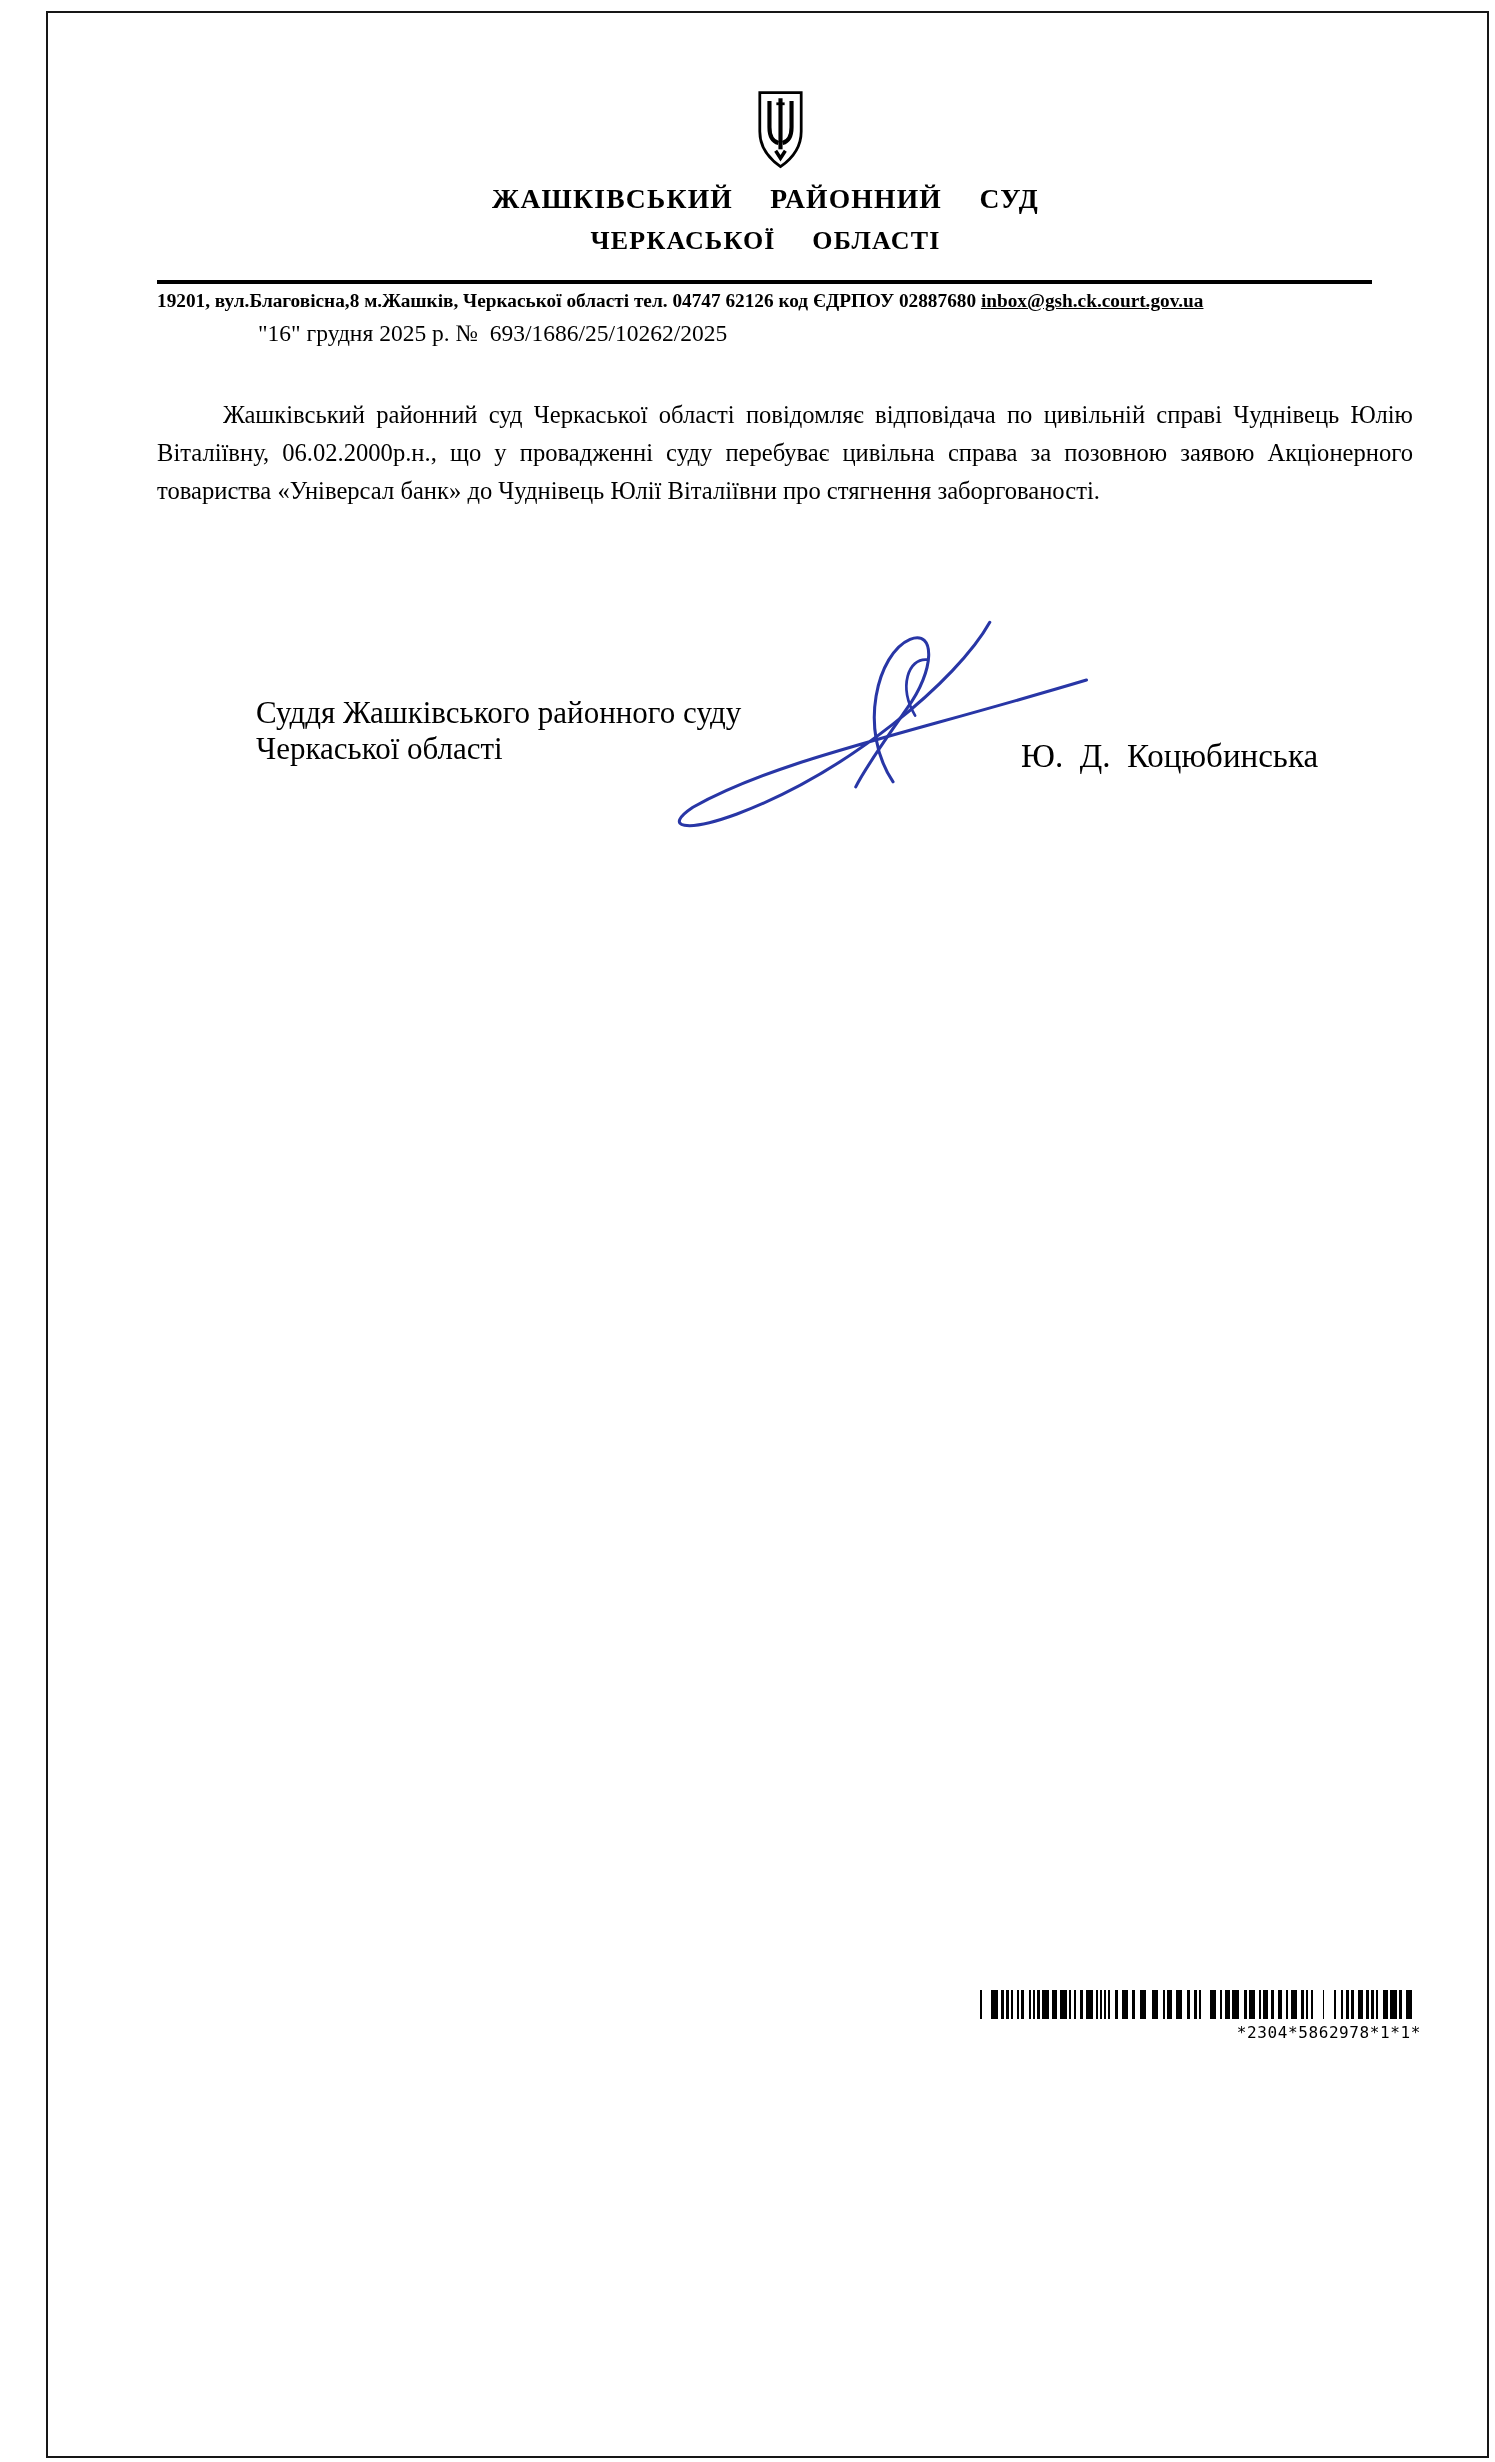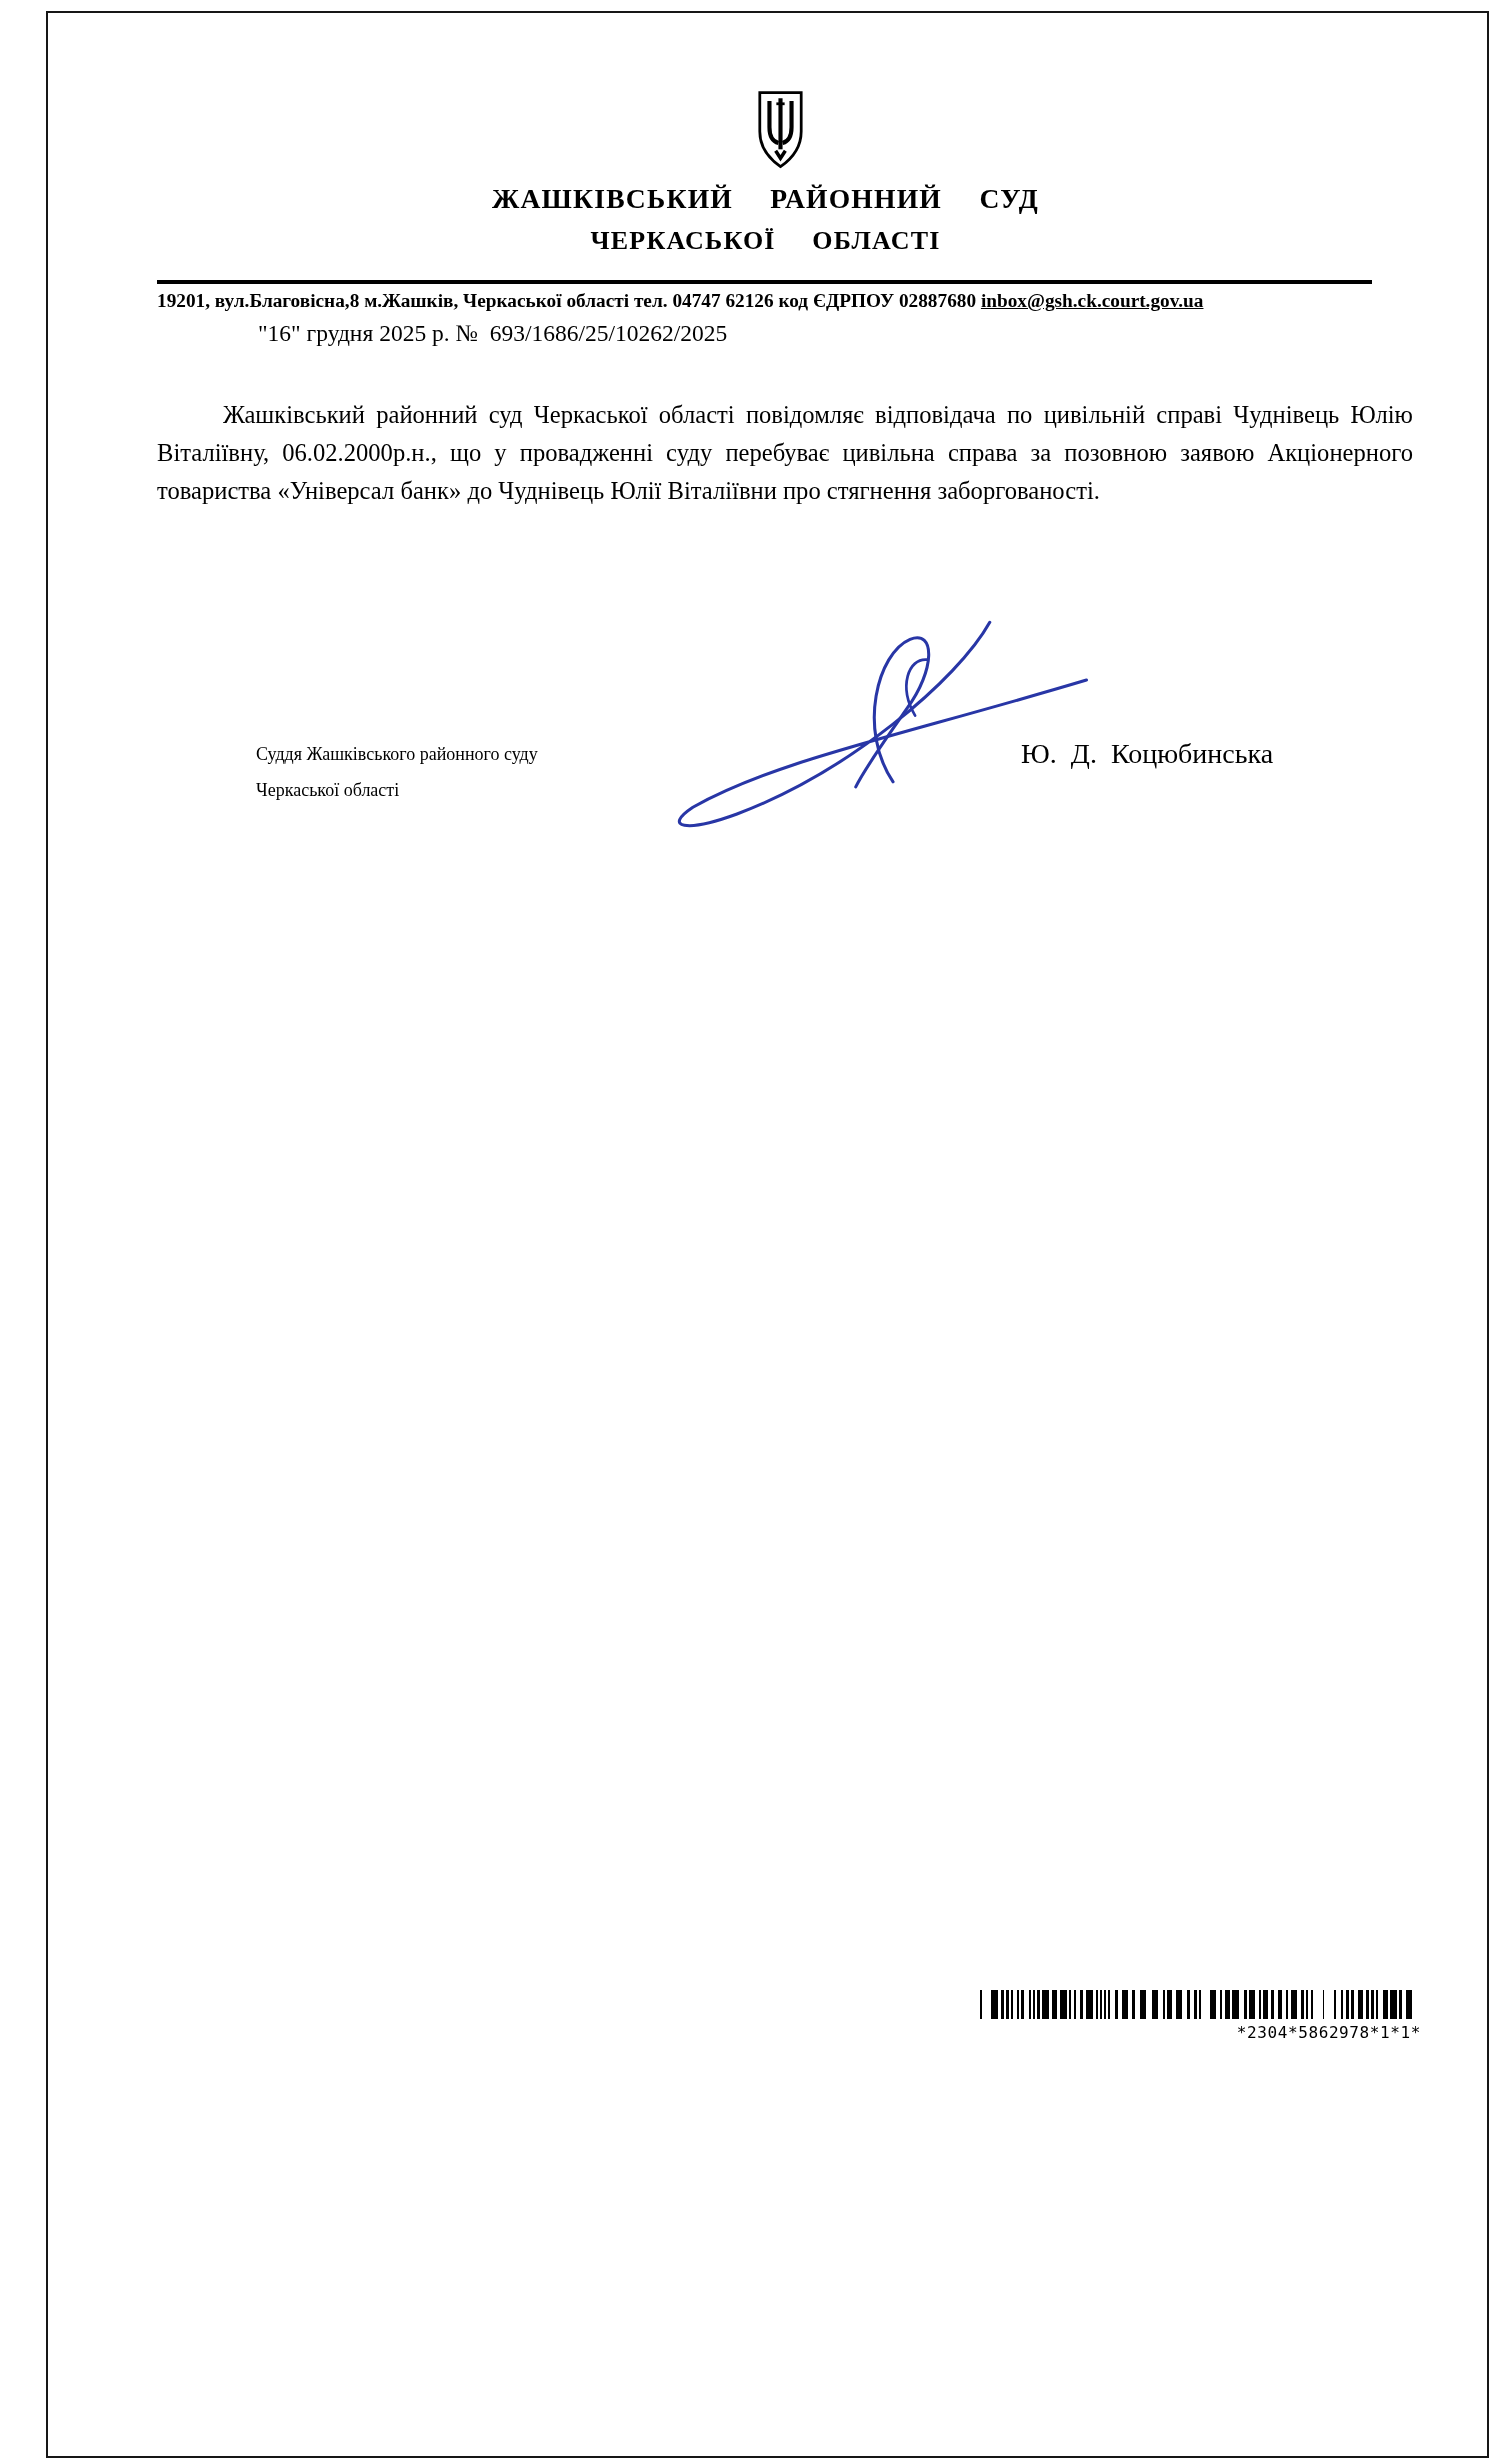--- a/index.html
+++ b/index.html
@@ -63,27 +63,27 @@
   }
   .body-text {
     position:absolute;
     left:157px; top:396px; width:1256px;
     font-size:24.6px; line-height:38px;
     text-align:justify;
   }
   .body-text p { text-indent:66px; margin:0; }
   .sig-titles {
     position:absolute;
-    left:256px; top:736px;
-    font-size:18px; line-height:36px;
+    left:256px; top:695px;
+    font-size:31px; line-height:36px;
   }
   .judge-name {
     position:absolute;
     left:1021px; top:738px;
-    font-size:28px;
+    font-size:33px;
     white-space:pre;
   }
   .signature-svg {
     position:absolute;
     left:642px; top:607px;
     width:475px; height:258px;
   }
   .barcode {
     position:absolute;
     left:980px; top:1990px;

